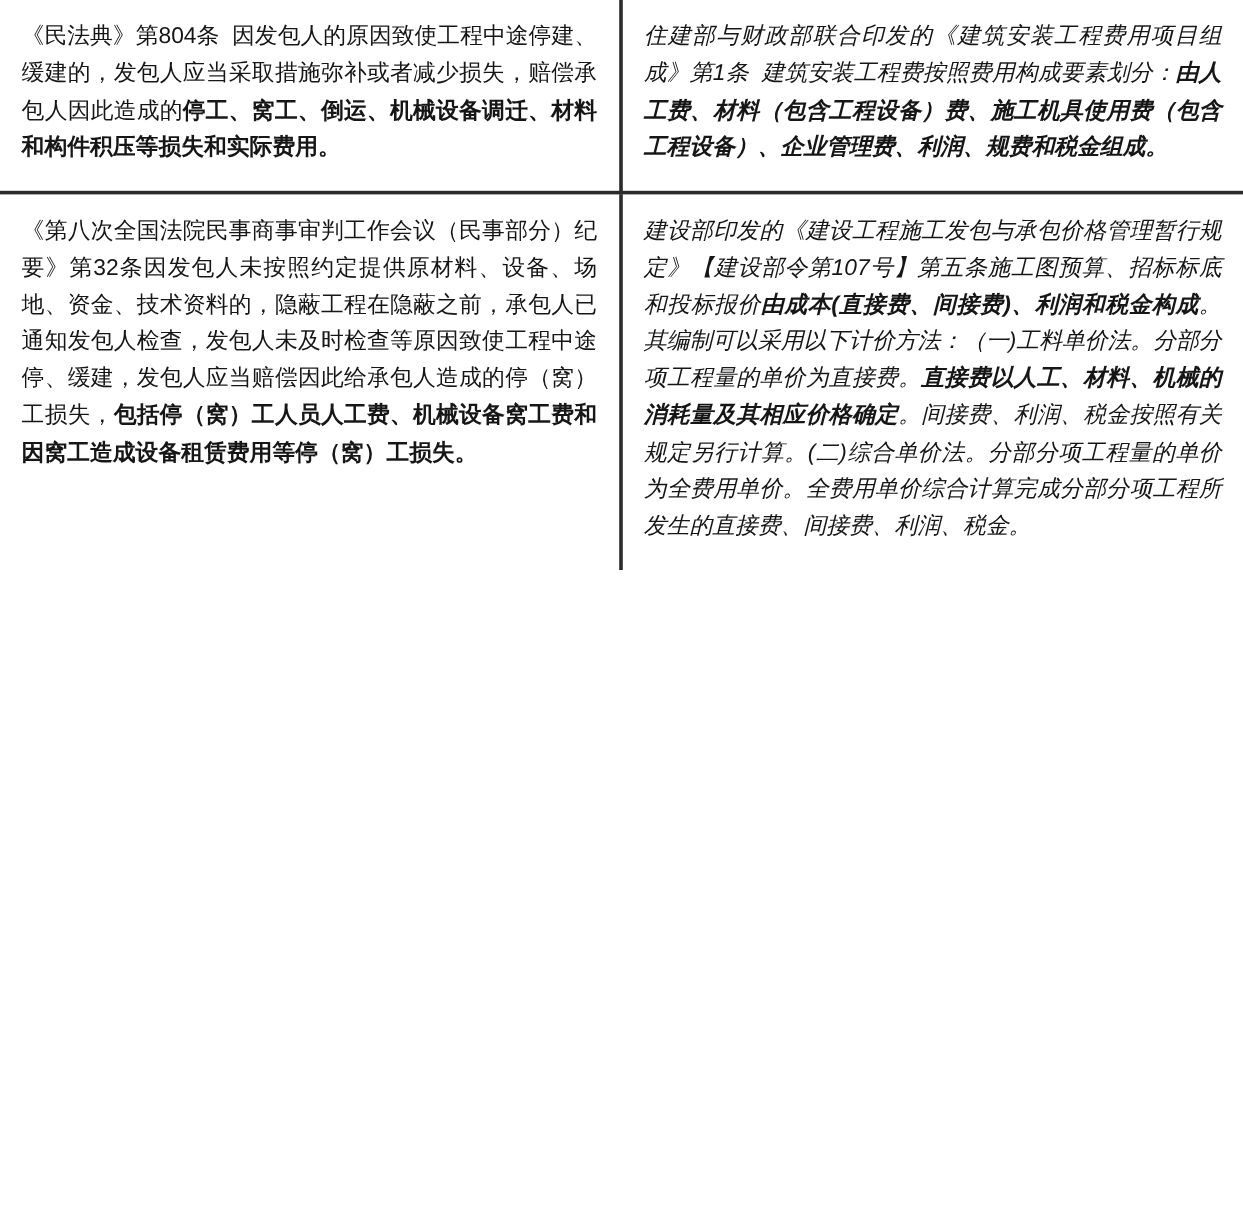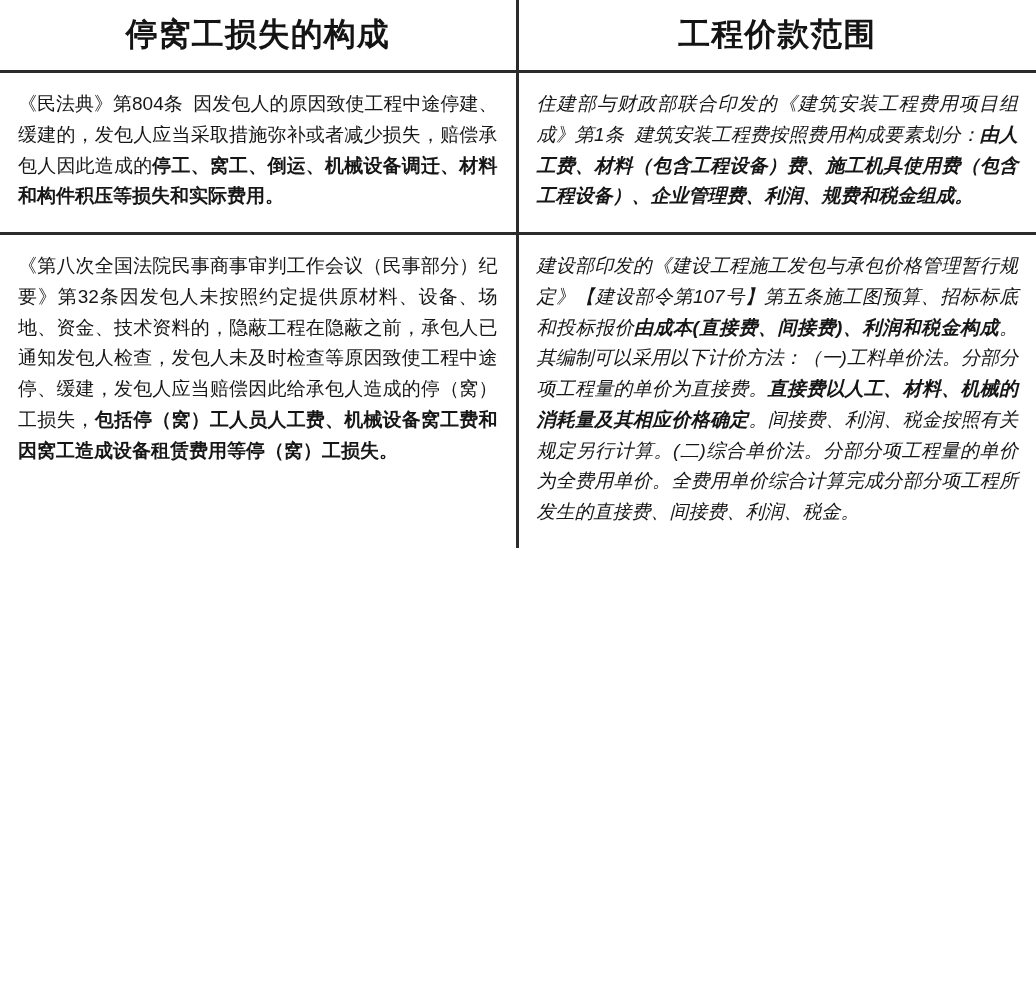--- a/index.html
+++ b/index.html
@@ -72,28 +72,20 @@
 </head>
 <body>
 
 <div class="page">
   <table class="cmp-table">
     <colgroup>
       <col class="c1">
       <col class="c2">
     </colgroup>
     <tbody>
-      <tr class="hdr-row">
-        <td class="left-col">
-          <div class="hdr-title">停窝工损失的构成</div>
-        </td>
-        <td class="right-col">
-          <div class="hdr-title">工程价款范围</div>
-        </td>
-      </tr>
 
       <tr class="body-row rule">
         <td class="left-col">
           <div class="cell-inner para">《民法典》第804条&nbsp;&nbsp;因发包人的原因致使工程中途停建、缓建的，发包人应当采取措施弥补或者减少损失，赔偿承包人因此造成的<b>停工、窝工、倒运、机械设备调迁、材料和构件积压等损失和实际费用。</b></div>
         </td>
         <td class="right-col">
           <div class="cell-inner para">住建部与财政部联合印发的《建筑安装工程费用项目组成》第1条&nbsp;&nbsp;建筑安装工程费按照费用构成要素划分：<b>由人工费、材料（包含工程设备）费、施工机具使用费（包含工程设备）、企业管理费、利润、规费和税金组成。</b></div>
         </td>
       </tr>
 

